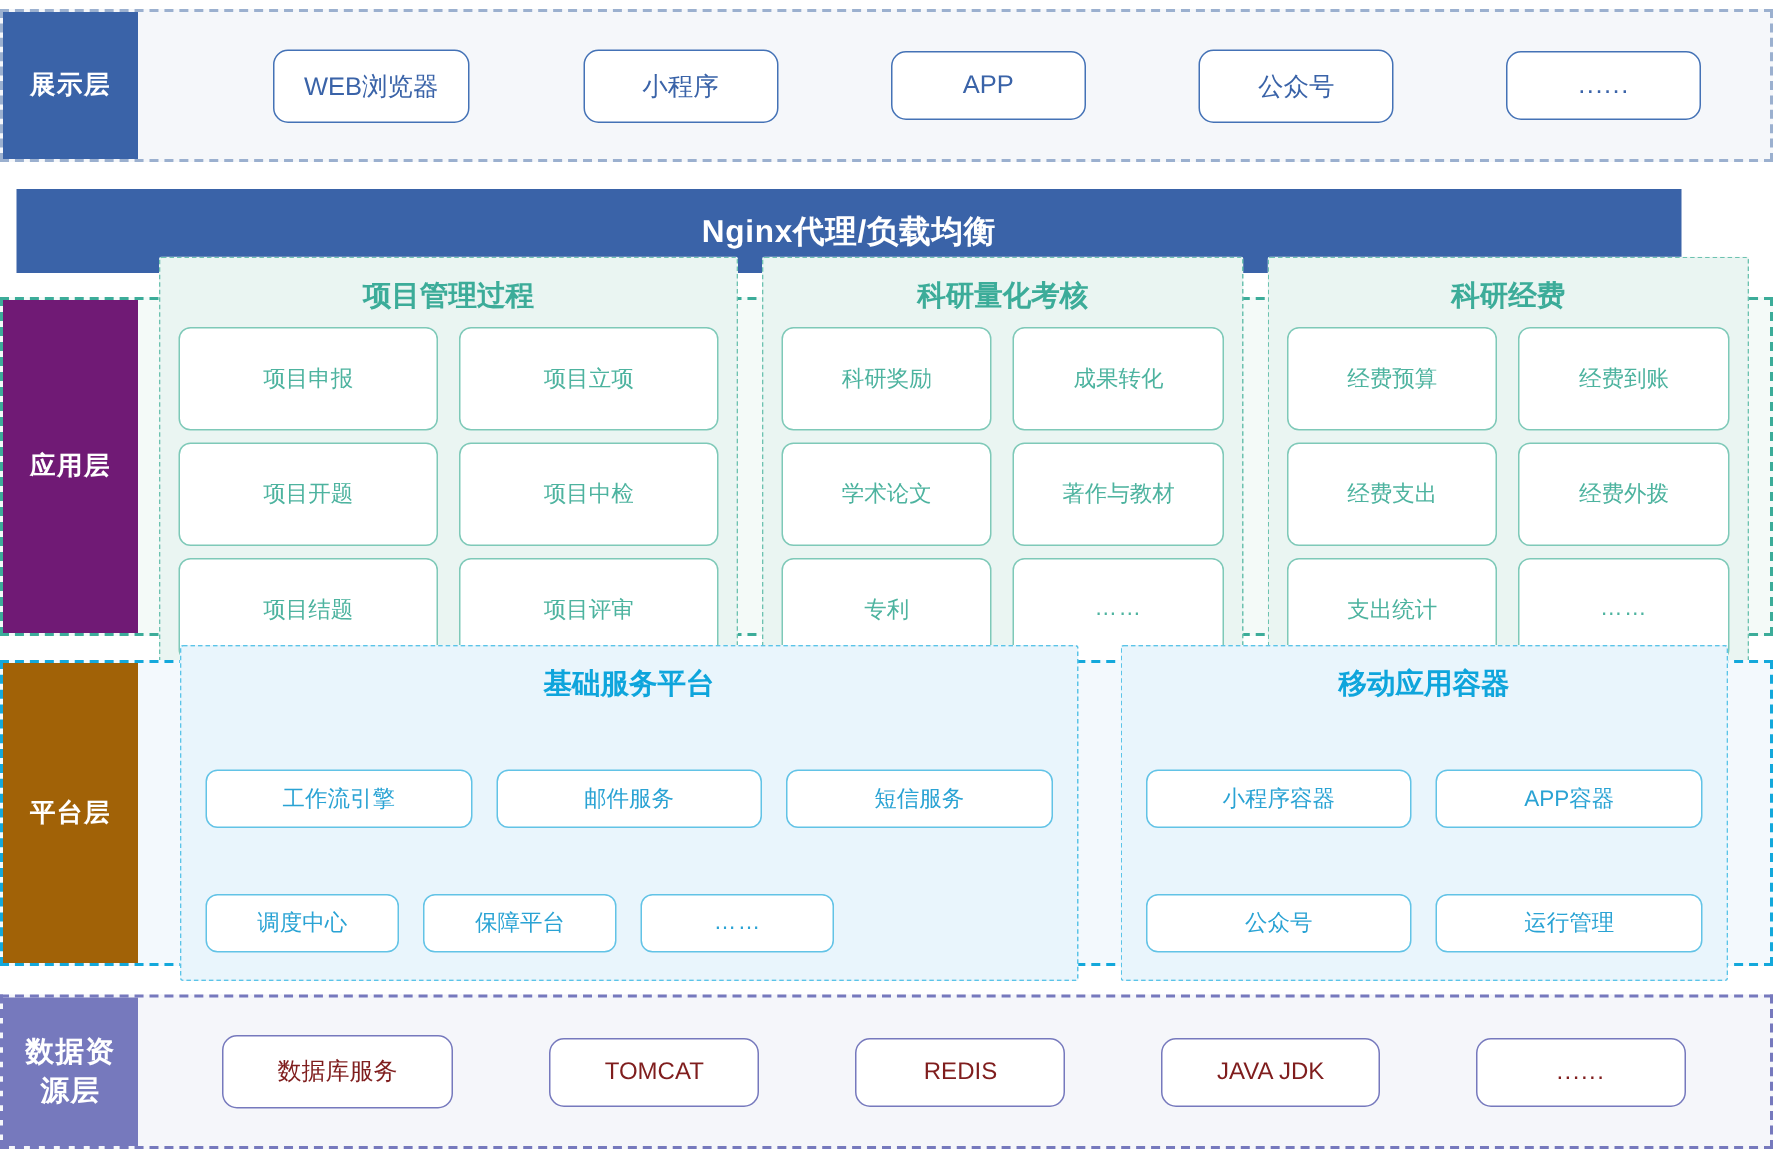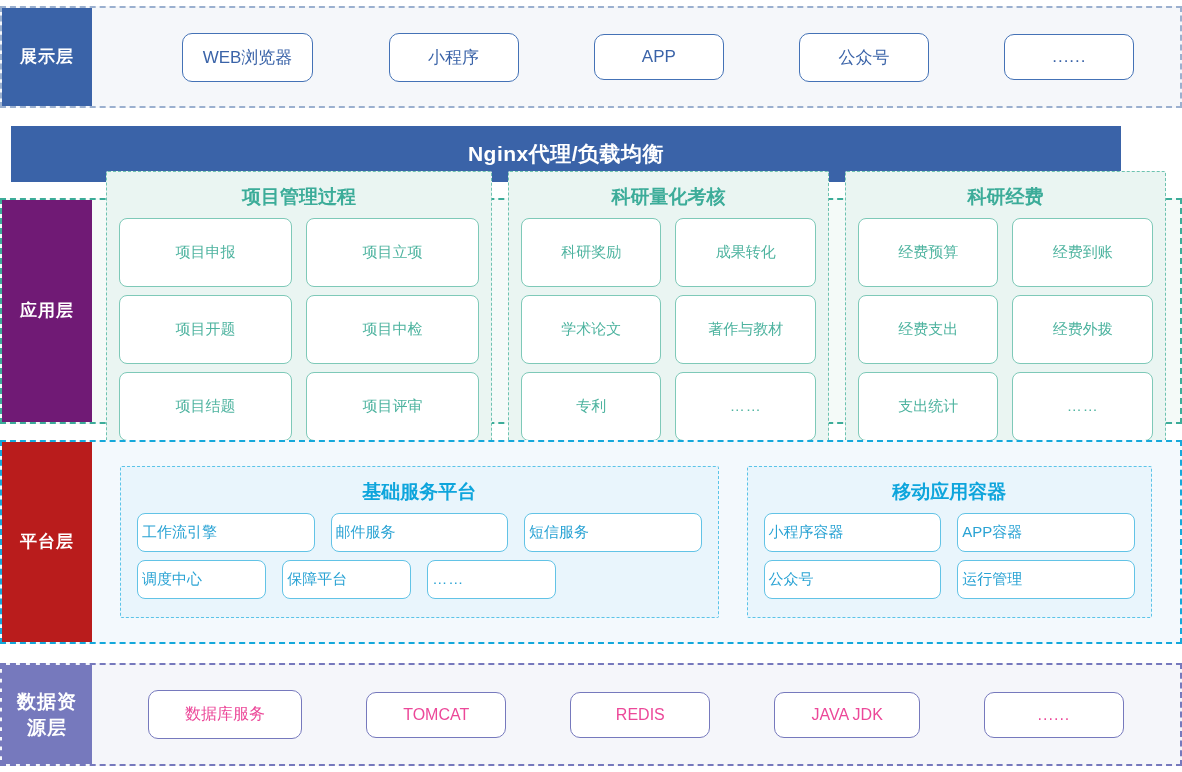--- a/index.html
+++ b/index.html
@@ -84,56 +84,56 @@
   }
   .chip-green{
     border:1.4px solid #7ec9b8;border-radius:8px;background:#ffffff;
     color:#4db39f;font-size:15px;text-align:center;
     padding:24px 4px;box-sizing:border-box;white-space:nowrap;
   }
 
   
   #platform{top:440px;height:204px;}
   #platform .layer-inner{border-color:#13a8db;background:#f3f9fd;}
-  #platform .tab{background:#b91c1c;}
+  #platform .tab{background:#a16207;}
   .plat-groups{
     flex:1;display:flex;align-items:stretch;gap:28px;
     padding:12px 28px;box-sizing:border-box;
   }
   .group-blue{
     border:1.6px dashed #5bc4e8;border-radius:2px;
     background:#e9f5fc;padding:6px 16px 10px;box-sizing:border-box;
     display:flex;flex-direction:column;
   }
   .group-blue.basic{flex:1.52;}
   .group-blue.mobile{flex:1;}
   .group-title-blue{
     text-align:center;color:#0ea5dc;font-size:19px;font-weight:bold;
     margin:6px 0 8px;
   }
   .chip-row{display:flex;gap:16px;margin-bottom:8px;}
   .chip-blue{
     flex:1;border:1.4px solid #62c3e6;border-radius:8px;background:#ffffff;
-    color:#2aa3d4;font-size:15px;
-    padding:9px 4px;box-sizing:border-box;white-space:nowrap;
+    color:#2aa3d4;font-size:15px;text-align:center;
+    padding:9px 4px;box-sizing:border-box;white-space:nowrap;margin-top:36px;
   }
   .chip-blue.ghost{visibility:hidden;}
 
   
   #data{top:663px;height:103px;}
   #data .layer-inner{border-color:#7679bd;background:#f5f6fa;}
   #data .tab{background:#7679bd;font-size:19px;}
   .data-row{
     flex:1;display:flex;align-items:center;justify-content:space-around;
     padding:0 24px;box-sizing:border-box;
   }
   .pill-purple{
     min-width:140px;padding:13px 36px;
     border:1.6px solid #7679bd;border-radius:10px;
-    background:#ffffff;color:#ec4899;font-size:16px;
+    background:#ffffff;color:#7f1d1d;font-size:16px;
     text-align:center;box-sizing:border-box;white-space:nowrap;
   }
   .dots{letter-spacing:1px;}
 </style>
 </head>
 <body>
 
 <div class="diagram">
 
   <div class="layer" id="presentation">

